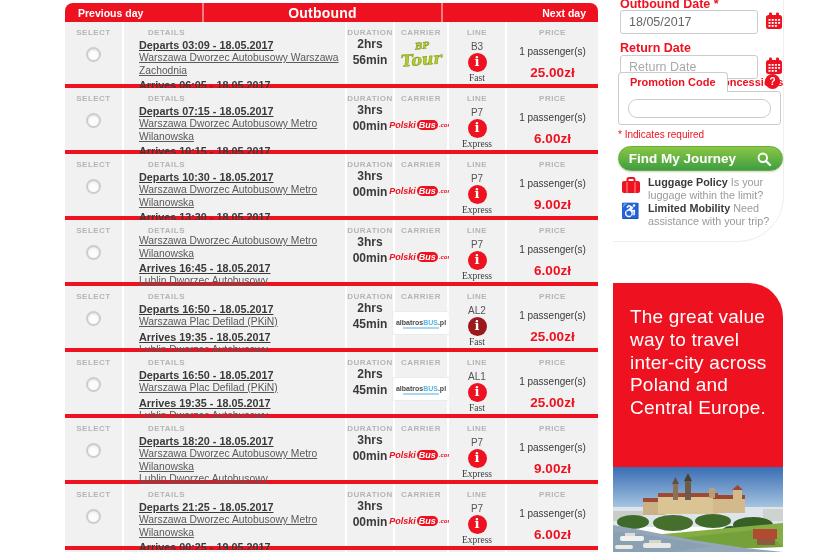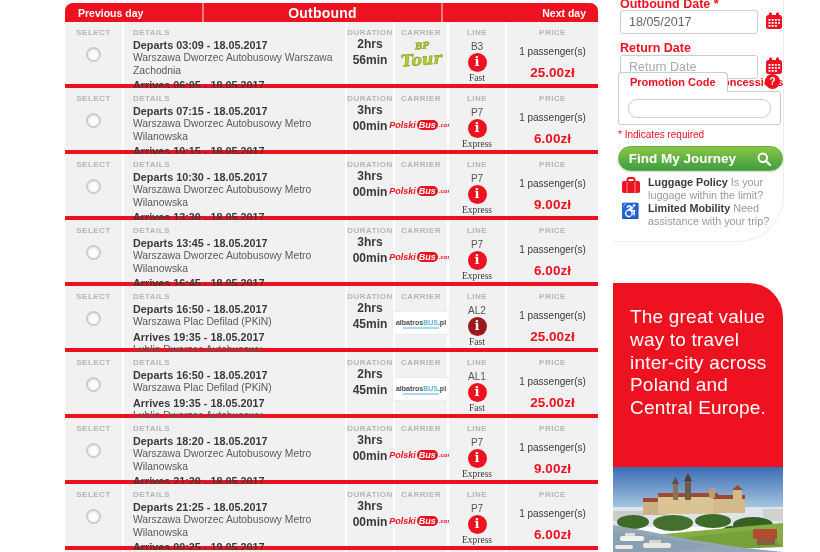--- a/index.html
+++ b/index.html
@@ -25,25 +25,25 @@
   .row .cell{background:var(--row-bg);}
   .row .cell + .cell{margin-left:2px;}
   .c-select{width:57px;}
   .c-details{width:221px;}
   .c-duration{width:46px;text-align:center;}
   .c-carrier{width:52px;display:flex;flex-direction:column;align-items:center;}
   .c-line{width:56px;text-align:center;}
   .c-price{flex:1;text-align:center;}
   .col-h{font-size:8px;font-weight:bold;color:var(--col-head);letter-spacing:.06em;
     text-align:center;padding-top:6px;}
-  .c-details .col-h{text-align:left;padding-left:9px;}
+  .c-details .col-h{text-align:left;padding-left:24px;}
   .c-carrier .col-h{align-self:stretch;}
   .radio{width:15px;height:15px;border-radius:50%;margin:10px auto 0;
     border:2px solid #cdcdcd;background:#fcfcfc;box-shadow:inset 0 1px 2px rgba(0,0,0,.10);cursor:pointer;}
-  .d-line{margin-left:9px;margin-right:4px;line-height:1.22;}
+  .d-line{margin-left:15px;margin-right:4px;line-height:1.22;text-decoration:underline;}
   .d-bold{font-size:10.8px;font-weight:bold;color:var(--txt-dark);margin-top:2px;}
   .d-reg{font-size:10.3px;color:var(--txt-mid);}
   .dur{font-size:12px;font-weight:bold;color:var(--txt-dark);line-height:1.3;}
   .c-duration .dur:first-of-type{margin-top:6px;}
   .logo-slot{margin-top:11px;display:flex;align-items:center;justify-content:center;min-height:22px;}
   .logo-polski{font-style:italic;font-weight:bold;font-size:9px;color:var(--red);
     display:flex;align-items:center;white-space:nowrap;}
   .logo-polski .pb2{background:var(--red);color:#fff;border-radius:5px;padding:0 2px;margin-left:1px;}
   .logo-polski .pb3{font-size:6px;margin-left:1px;}
   .logo-bptour{position:relative;font-style:italic;font-weight:bold;
@@ -224,21 +224,20 @@
     </div>
   </div>
 <div class="row-divider"></div>
   <div class="row">
     <div class="cell c-select">
       <div class="col-h">SELECT</div>
       <div class="radio"></div>
     </div>
     <div class="cell c-details">
       <div class="col-h">DETAILS</div>
-      <div class="d-line d-bold">Departs 13:45 - 18.05.2017</div>
       <div class="d-line d-reg">Warszawa Dworzec Autobusowy Metro Wilanowska</div>
       <div class="d-line d-bold">Arrives 16:45 - 18.05.2017</div>
       <div class="d-line d-reg">Lublin Dworzec Autobusowy</div>
     </div>
     <div class="cell c-duration">
       <div class="col-h">DURATION</div>
       <div class="dur">3hrs</div>
       <div class="dur">00min</div>
     </div>
     <div class="cell c-carrier">
@@ -338,21 +337,20 @@
 <div class="row-divider"></div>
   <div class="row">
     <div class="cell c-select">
       <div class="col-h">SELECT</div>
       <div class="radio"></div>
     </div>
     <div class="cell c-details">
       <div class="col-h">DETAILS</div>
       <div class="d-line d-bold">Departs 18:20 - 18.05.2017</div>
       <div class="d-line d-reg">Warszawa Dworzec Autobusowy Metro Wilanowska</div>
-      <div class="d-line d-bold">Arrives 21:20 - 18.05.2017</div>
       <div class="d-line d-reg">Lublin Dworzec Autobusowy</div>
     </div>
     <div class="cell c-duration">
       <div class="col-h">DURATION</div>
       <div class="dur">3hrs</div>
       <div class="dur">00min</div>
     </div>
     <div class="cell c-carrier">
       <div class="col-h">CARRIER</div>
       <div class="logo-slot logo-polski">

